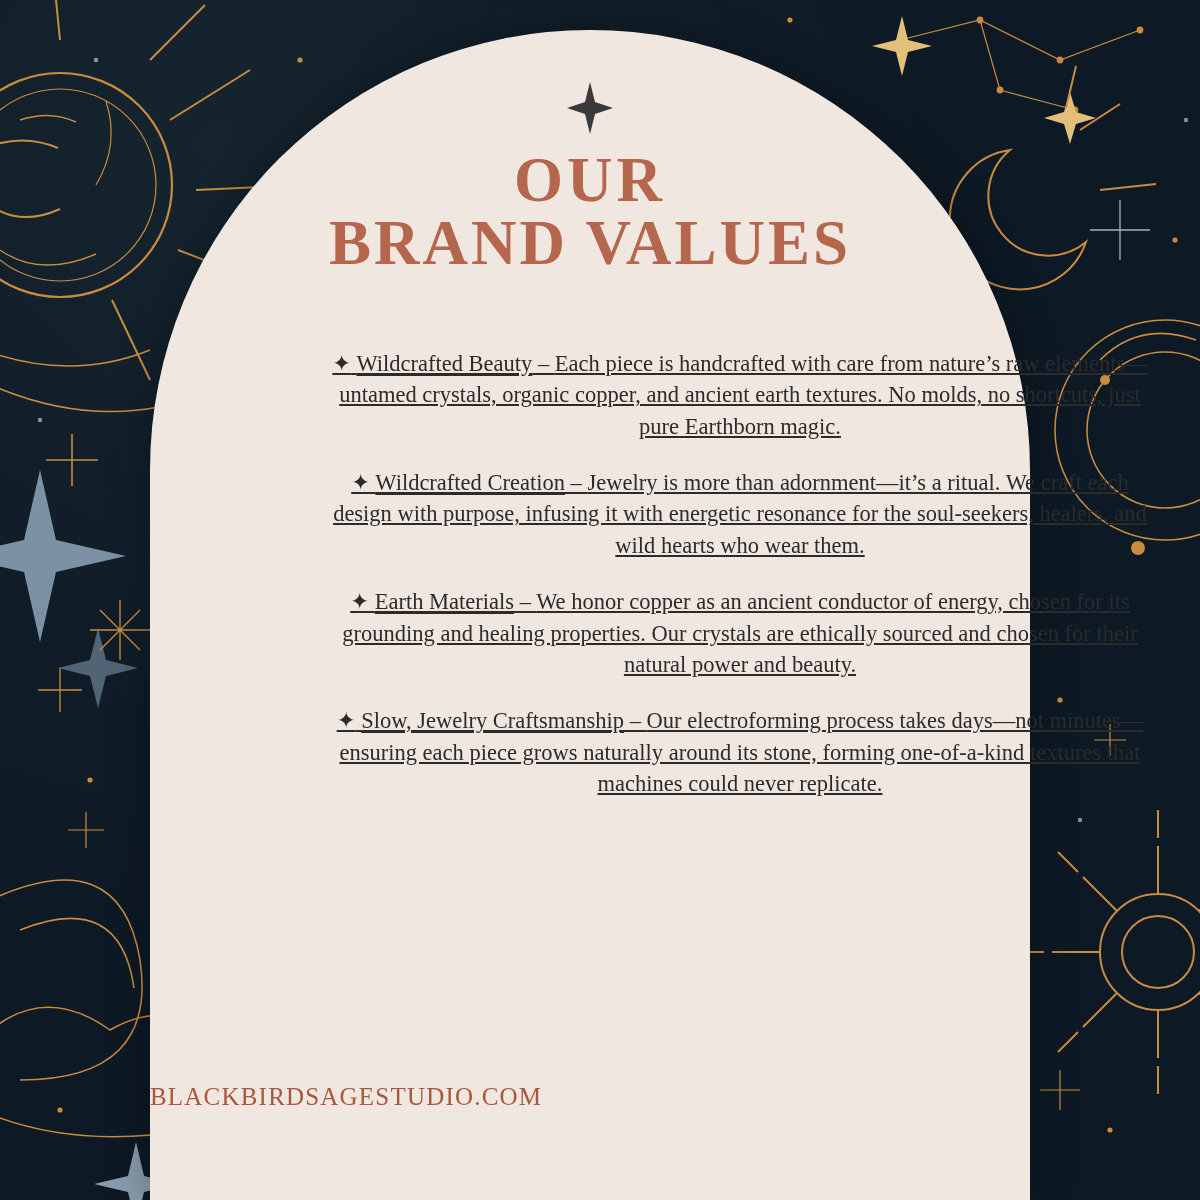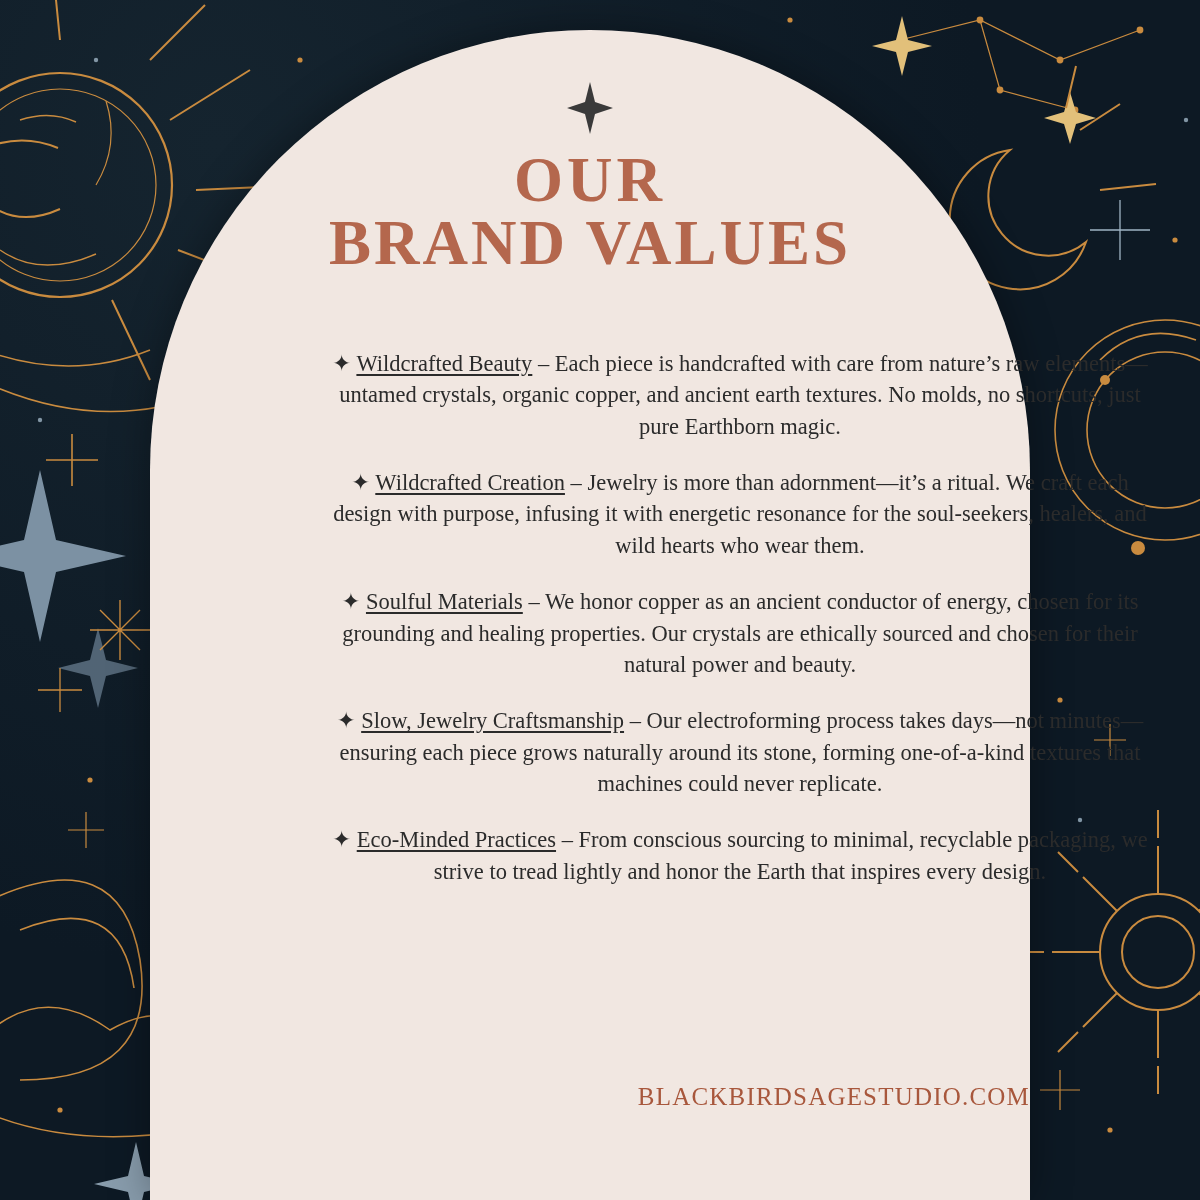--- a/index.html
+++ b/index.html
@@ -66,35 +66,35 @@
   .body {
     position: absolute;
     left: 180px;
     width: 820px;
     top: 295px;
     text-align: center;
     color: #2b2b2b;
     font-size: 22.5px;
     line-height: 1.41;
   }
-  .value-item { margin-bottom: 24px; }
+  .value-item { margin-bottom: 24px; text-decoration: underline; }
   .value-item:last-of-type { margin-bottom: 14px; }
   .bullet { color: #2b2b2b; }
   .term {
     text-decoration: underline;
     text-underline-offset: 3px;
     font-weight: normal;
   }
 
   .footer {
     position: absolute;
     left: 0;
     right: 0;
     top: 1053px;
-    text-align: right;
+    text-align: left;
     color: #a8573c;
     font-size: 25px;
     letter-spacing: 1.2px;
   }
 </style>
 </head>
 <body>
 
 <div id="poster">
 
@@ -244,30 +244,26 @@
         <span class="term">Wildcrafted Beauty</span><span> – </span><span>Each piece is handcrafted with care from nature’s raw elements—untamed crystals, organic copper, and ancient earth textures. No molds, no shortcuts, just pure Earthborn magic.</span>
       </p>
 
       <p class="value-item">
         <span class="bullet">✦</span>
         <span class="term">Wildcrafted Creation</span><span> – </span><span>Jewelry is more than adornment—it’s a ritual. We craft each design with purpose, infusing it with energetic resonance for the soul-seekers, healers, and wild hearts who wear them.</span>
       </p>
 
       <p class="value-item">
         <span class="bullet">✦</span>
-        <span class="term">Soulful Materials</span><span> – </span><span>We honor copper as an ancient conductor of energy, chosen for its grounding and healing properties. Our crystals are ethically sourced and chosen for their natural power and beauty.</span>
+        <span class="term">Earth Materials</span><span> – </span><span>We honor copper as an ancient conductor of energy, chosen for its grounding and healing properties. Our crystals are ethically sourced and chosen for their natural power and beauty.</span>
       </p>
 
       <p class="value-item">
         <span class="bullet">✦</span>
         <span class="term">Slow, Jewelry Craftsmanship</span><span> – </span><span>Our electroforming process takes days—not minutes—ensuring each piece grows naturally around its stone, forming one-of-a-kind textures that machines could never replicate.</span>
       </p>
 
-      <p class="value-item">
-        <span class="bullet">✦</span>
-        <span class="term">Eco-Minded Practices</span><span> – </span><span>From conscious sourcing to minimal, recyclable packaging, we strive to tread lightly and honor the Earth that inspires every design.</span>
-      </p>
 
     </div>
 
     <div class="footer">BLACKBIRDSAGESTUDIO.COM</div>
   </div>
 </div>
 
 </body></html>

